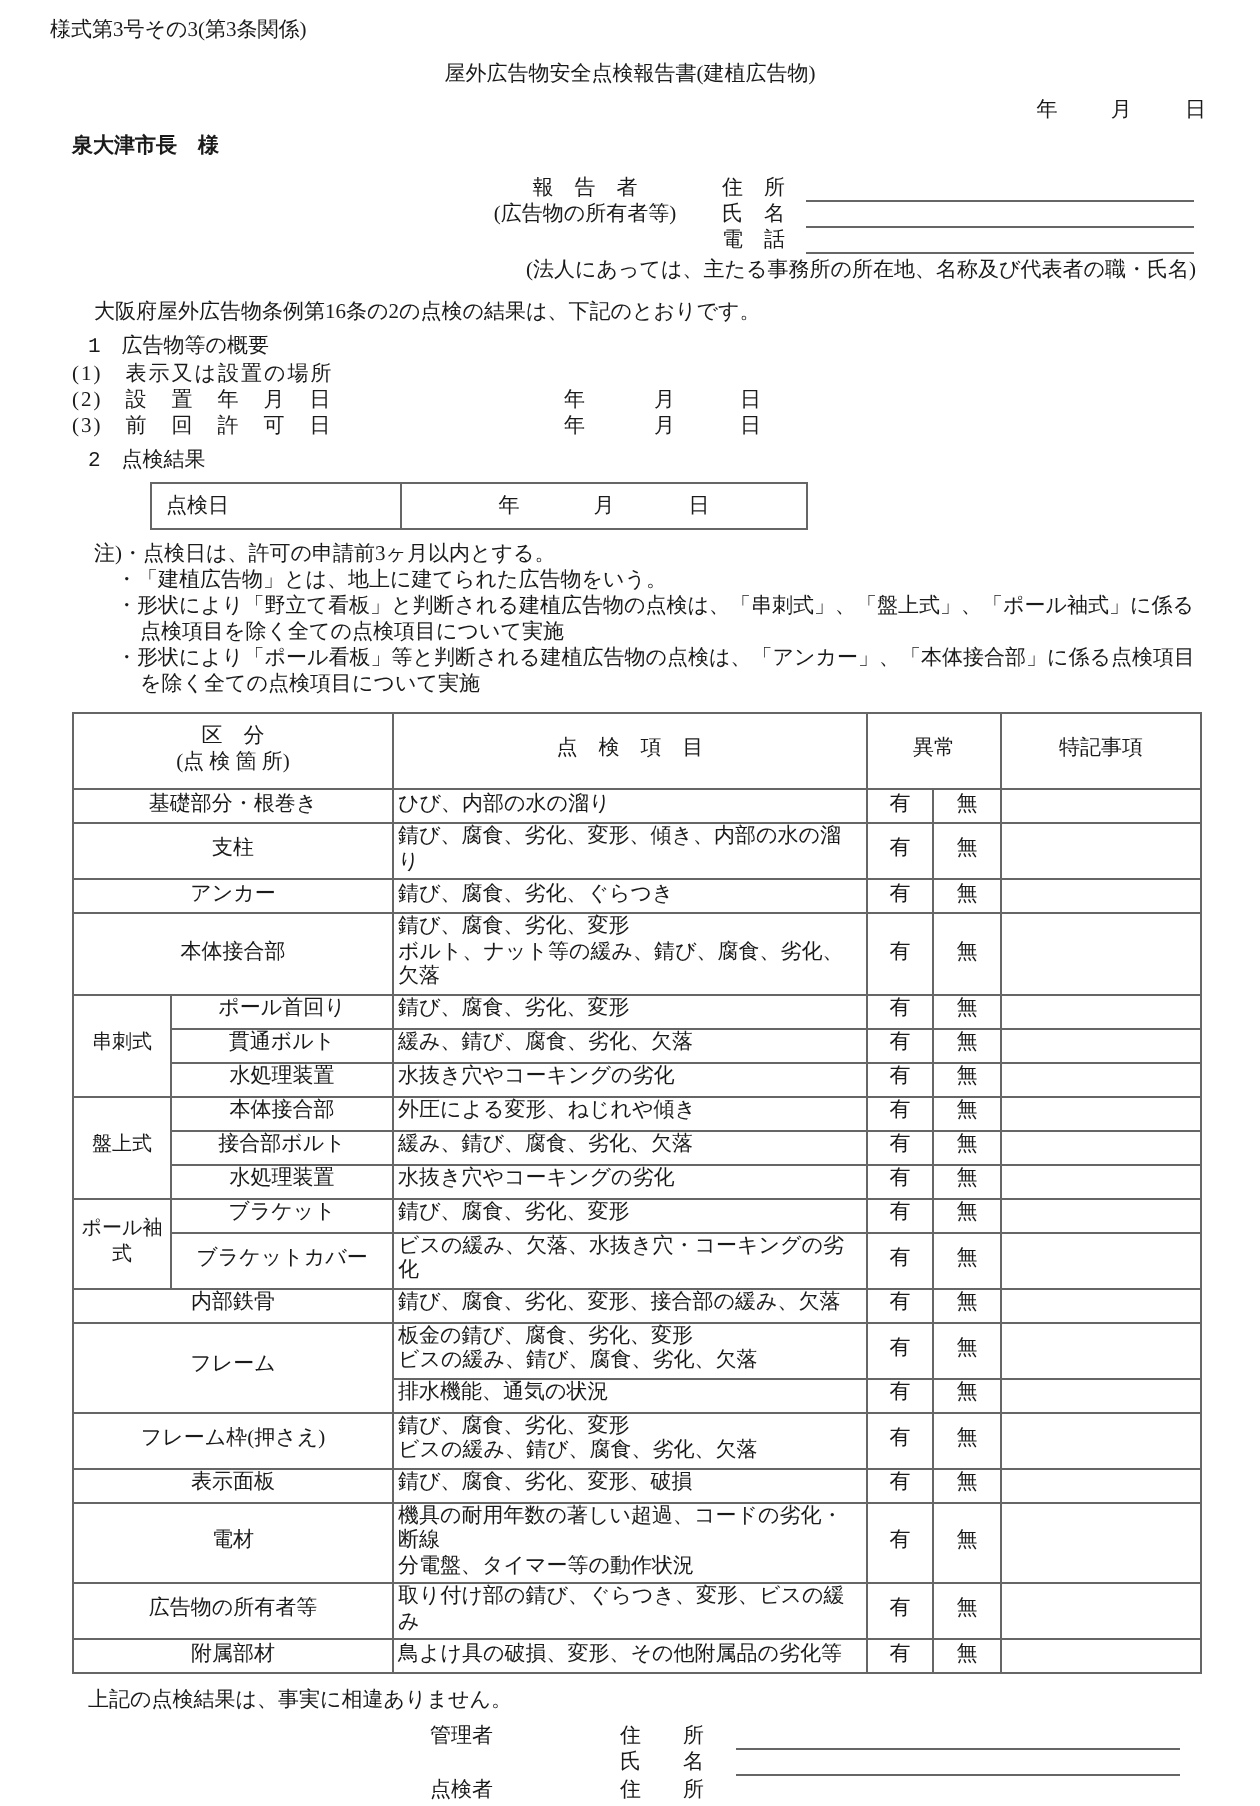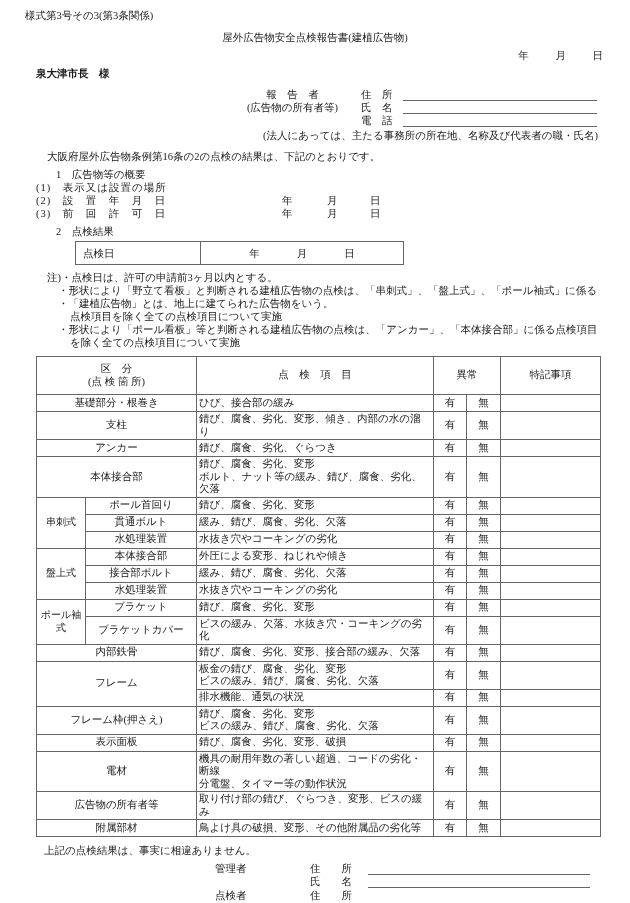--- a/index.html
+++ b/index.html
@@ -18,21 +18,21 @@
   .addressee { margin-left:36px; margin-top:5px;font-weight:bold; }
 
   .reporter { margin:8px 33px 0 231px; }
   .r-row { display:flex; align-items:flex-end; height:13px; }
   .r-label { width:123px; text-align:center; white-space:nowrap; }
   .r-field { width:37px; margin-left:7px; white-space:nowrap; }
   .r-line { flex:1; border-bottom:1px solid #666; height:11px; margin-left:5px; }
   .corp-note { text-align:right; padding-right:32px; margin-top:2px; }
 
   .intro { margin-left:47px; margin-top:8px; }
-  .sec-heading { margin-left:56px; margin-top:5px; }
+  .sec-heading { margin-left:44px; margin-top:5px;font-family:Liberation Mono, monospace; }
   .s1-item { margin-left:36px; position:relative; height:13px; letter-spacing:1px; }
   .s1-item .dy { position:absolute; left:246px; letter-spacing:0; }
   .s1-item .dm { position:absolute; left:291px; letter-spacing:0; }
   .s1-item .dd { position:absolute; left:334px; letter-spacing:0; }
 
   .small-table { border-collapse:collapse; margin:3px 0 0 75px; }
   .small-table td { border:1px solid #666; height:23px; padding:0; }
   .st-label { width:125px; padding-left:7px !important; }
   .st-value { width:203px; }
   .st-date { display:flex; justify-content:center; gap:37px; }
@@ -118,22 +118,22 @@
           <span>月</span>
           <span>日</span>
         </div>
       </td>
     </tr>
   </tbody>
     </table>
 
   <div class="notes">
       <div class="note-line ind0">注)・点検日は、許可の申請前3ヶ月以内とする。</div>
+      <div class="note-line ind1">・「建植広告物」とは、地上に建てられた広告物をいう。</div>
       <div class="note-line ind1">・形状により「野立て看板」と判断される建植広告物の点検は、「串刺式」、「盤上式」、「ポール袖式」に係る</div>
-      <div class="note-line ind1">・「建植広告物」とは、地上に建てられた広告物をいう。</div>
       <div class="note-line ind2">点検項目を除く全ての点検項目について実施</div>
       <div class="note-line ind1">・形状により「ポール看板」等と判断される建植広告物の点検は、「アンカー」、「本体接合部」に係る点検項目</div>
       <div class="note-line ind2">を除く全ての点検項目について実施</div>
     </div>
 
   <table class="main">
     <colgroup>
       <col class="col-grp">
         <col class="col-sub">
         <col class="col-item">
@@ -148,21 +148,21 @@
           <div>(点 検 箇 所)</div>
         </th>
         <th>点　検　項　目</th>
         <th colspan="2">異常</th>
         <th>特記事項</th>
       </tr>
     </thead>
     <tbody>
         <tr>
           <td class="cat" colspan="2">基礎部分・根巻き</td>
-          <td class="item">ひび、接合部の緩み</td>
+          <td class="item">ひび、内部の水の溜り</td>
           <td class="yn">有</td>
           <td class="yn">無</td>
           <td></td>
         </tr>
         <tr>
           <td class="cat" colspan="2">支柱</td>
           <td class="item">錆び、腐食、劣化、変形、傾き、内部の水の溜り</td>
           <td class="yn">有</td>
           <td class="yn">無</td>
           <td></td>

